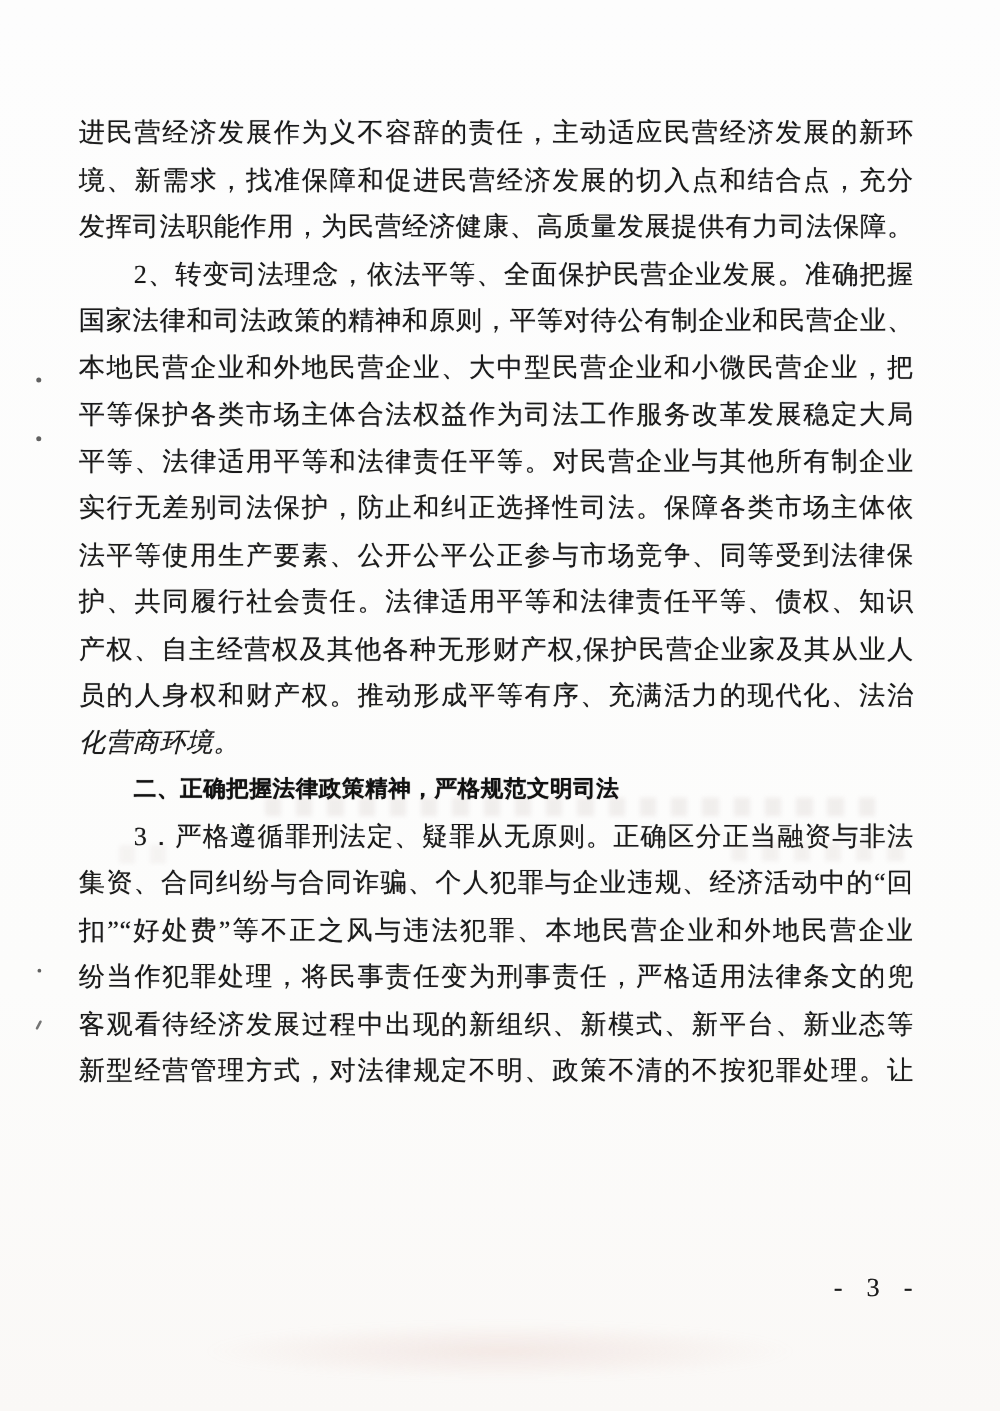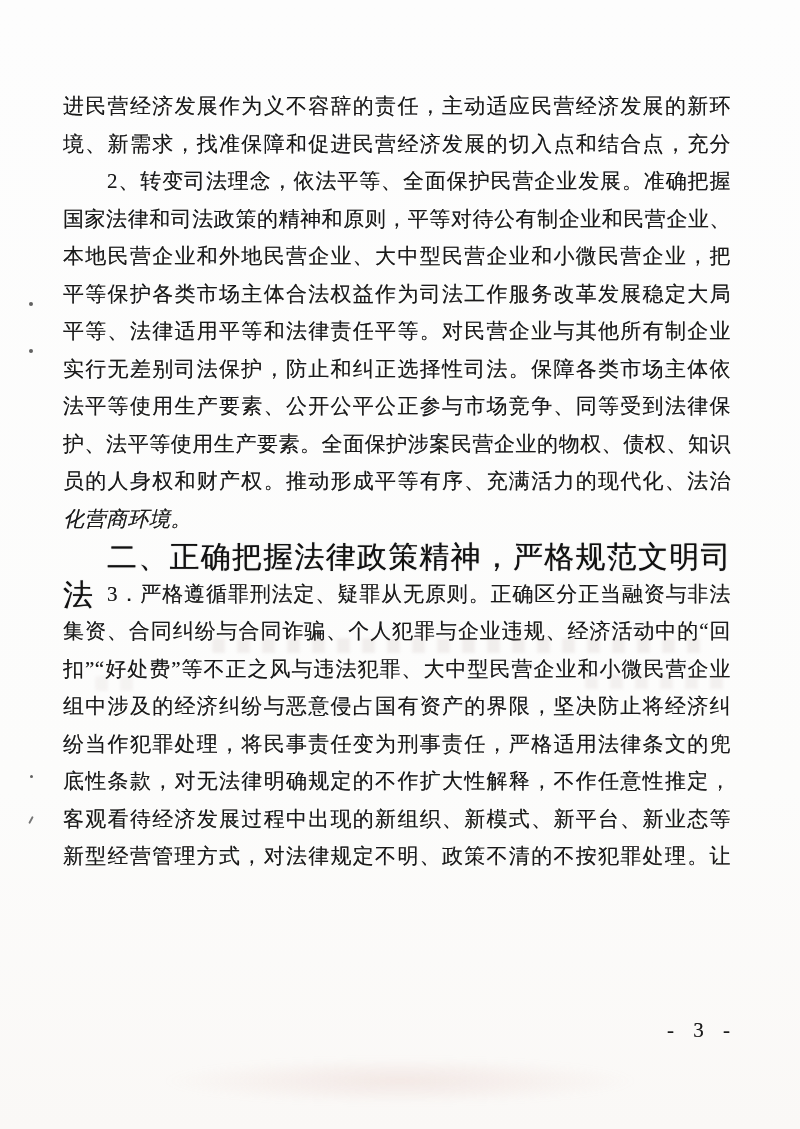--- a/index.html
+++ b/index.html
@@ -23,24 +23,24 @@
     height:37.5px;
     text-align:justify;
     text-align-last:justify;
     letter-spacing:.5px;
     color:#1a1a1a;
     text-shadow:0 0 .6px rgba(20,20,20,.55);
   }
   .ln.indent{ text-indent:44px;font-family:Liberation Serif, serif; }
   .ln.short{ text-align-last:left;font-style:italic; }
   .ln.heading{
-    font-weight:normal;
+    font-weight:bold;
     text-align-last:left;
     text-indent:44px;
-    font-size:30px;
+    font-size:18px;
     color:#111;
     text-shadow:0 0 .8px rgba(0,0,0,.7);
   }
   .pageno{
     position:absolute;
     top:1018px;right:78px;
     font-size:21px;
     letter-spacing:6px;
     word-spacing:2px;
     color:#1c1c1c;
@@ -78,37 +78,37 @@
   }
 </style>
 </head>
 <body>
 
 <div class="page">
 
   <div class="textblock">
     <div class="ln">进民营经济发展作为义不容辞的责任，主动适应民营经济发展的新环</div>
     <div class="ln">境、新需求，找准保障和促进民营经济发展的切入点和结合点，充分</div>
+    <div class="ln">发挥司法职能作用，为民营经济健康、高质量发展提供有力司法保障。</div>
     <div class="ln indent">2、转变司法理念，依法平等、全面保护民营企业发展。准确把握</div>
     <div class="ln">国家法律和司法政策的精神和原则，平等对待公有制企业和民营企业、</div>
     <div class="ln">本地民营企业和外地民营企业、大中型民营企业和小微民营企业，把</div>
     <div class="ln">平等保护各类市场主体合法权益作为司法工作服务改革发展稳定大局</div>
     <div class="ln">平等、法律适用平等和法律责任平等。对民营企业与其他所有制企业</div>
     <div class="ln">实行无差别司法保护，防止和纠正选择性司法。保障各类市场主体依</div>
     <div class="ln">法平等使用生产要素、公开公平公正参与市场竞争、同等受到法律保</div>
-    <div class="ln">护、法平等使用生产要素。全面保护涉案民营企业的物权、债权、知识</div>
+    <div class="ln">护、共同履行社会责任。法律适用平等和法律责任平等、债权、知识</div>
+    <div class="ln">产权、自主经营权及其他各种无形财产权,保护民营企业家及其从业人</div>
     <div class="ln">员的人身权和财产权。推动形成平等有序、充满活力的现代化、法治</div>
     <div class="ln short">化营商环境。</div>
     <div class="ln heading">二、正确把握法律政策精神，严格规范文明司法</div>
     <div class="ln indent">3．严格遵循罪刑法定、疑罪从无原则。正确区分正当融资与非法</div>
     <div class="ln">集资、合同纠纷与合同诈骗、个人犯罪与企业违规、经济活动中的“回</div>
-    <div class="ln">扣”“好处费”等不正之风与违法犯罪、大中型民营企业和小微民营企业</div>
-    <div class="ln">组中涉及的经济纠纷与恶意侵占国有资产的界限，坚决防止将经济纠</div>
+    <div class="ln">扣”“好处费”等不正之风与违法犯罪、本地民营企业和外地民营企业</div>
     <div class="ln">纷当作犯罪处理，将民事责任变为刑事责任，严格适用法律条文的兜</div>
-    <div class="ln">底性条款，对无法律明确规定的不作扩大性解释，不作任意性推定，</div>
     <div class="ln">客观看待经济发展过程中出现的新组织、新模式、新平台、新业态等</div>
     <div class="ln">新型经营管理方式，对法律规定不明、政策不清的不按犯罪处理。让</div>
   </div>
 
   <div class="pageno">- 3 -</div>
 
   <span class="mark-dot d1"></span>
   <span class="mark-dot d2"></span>
   <span class="mark-dot d3"></span>
   <span class="mark-tick"></span>

